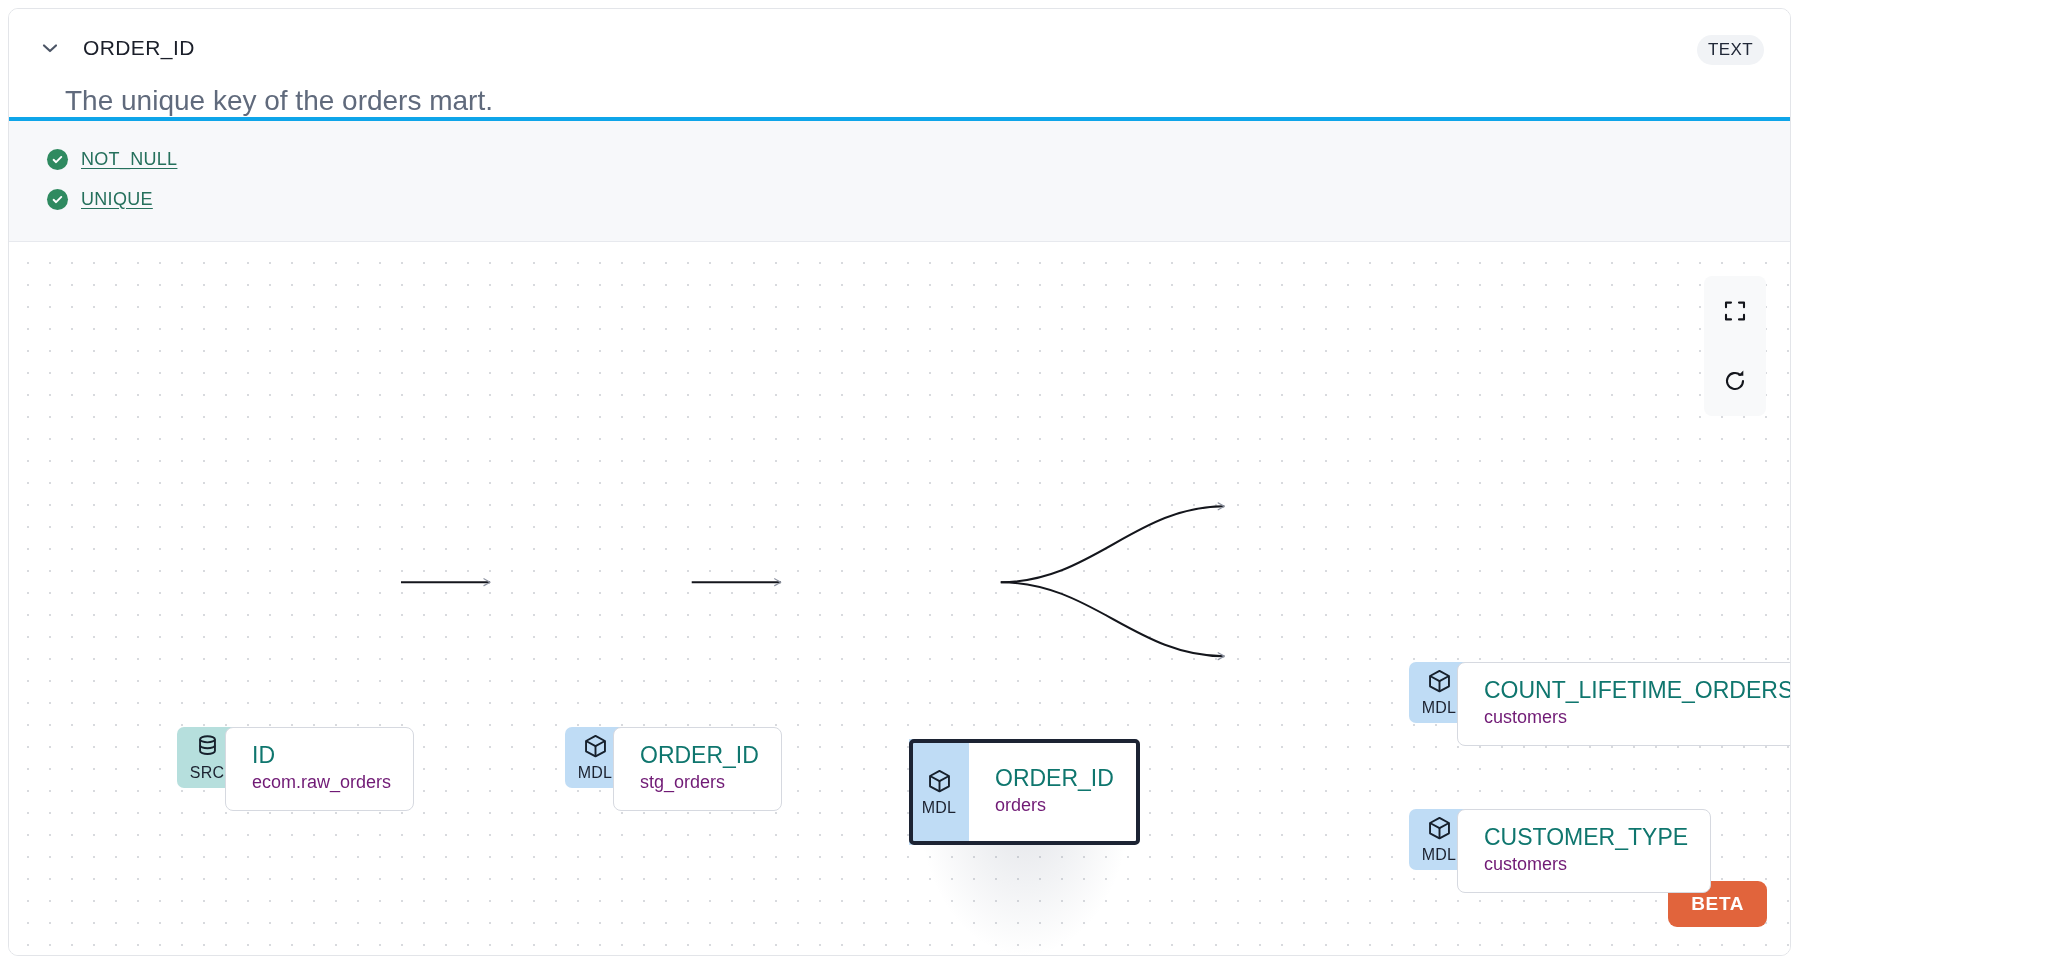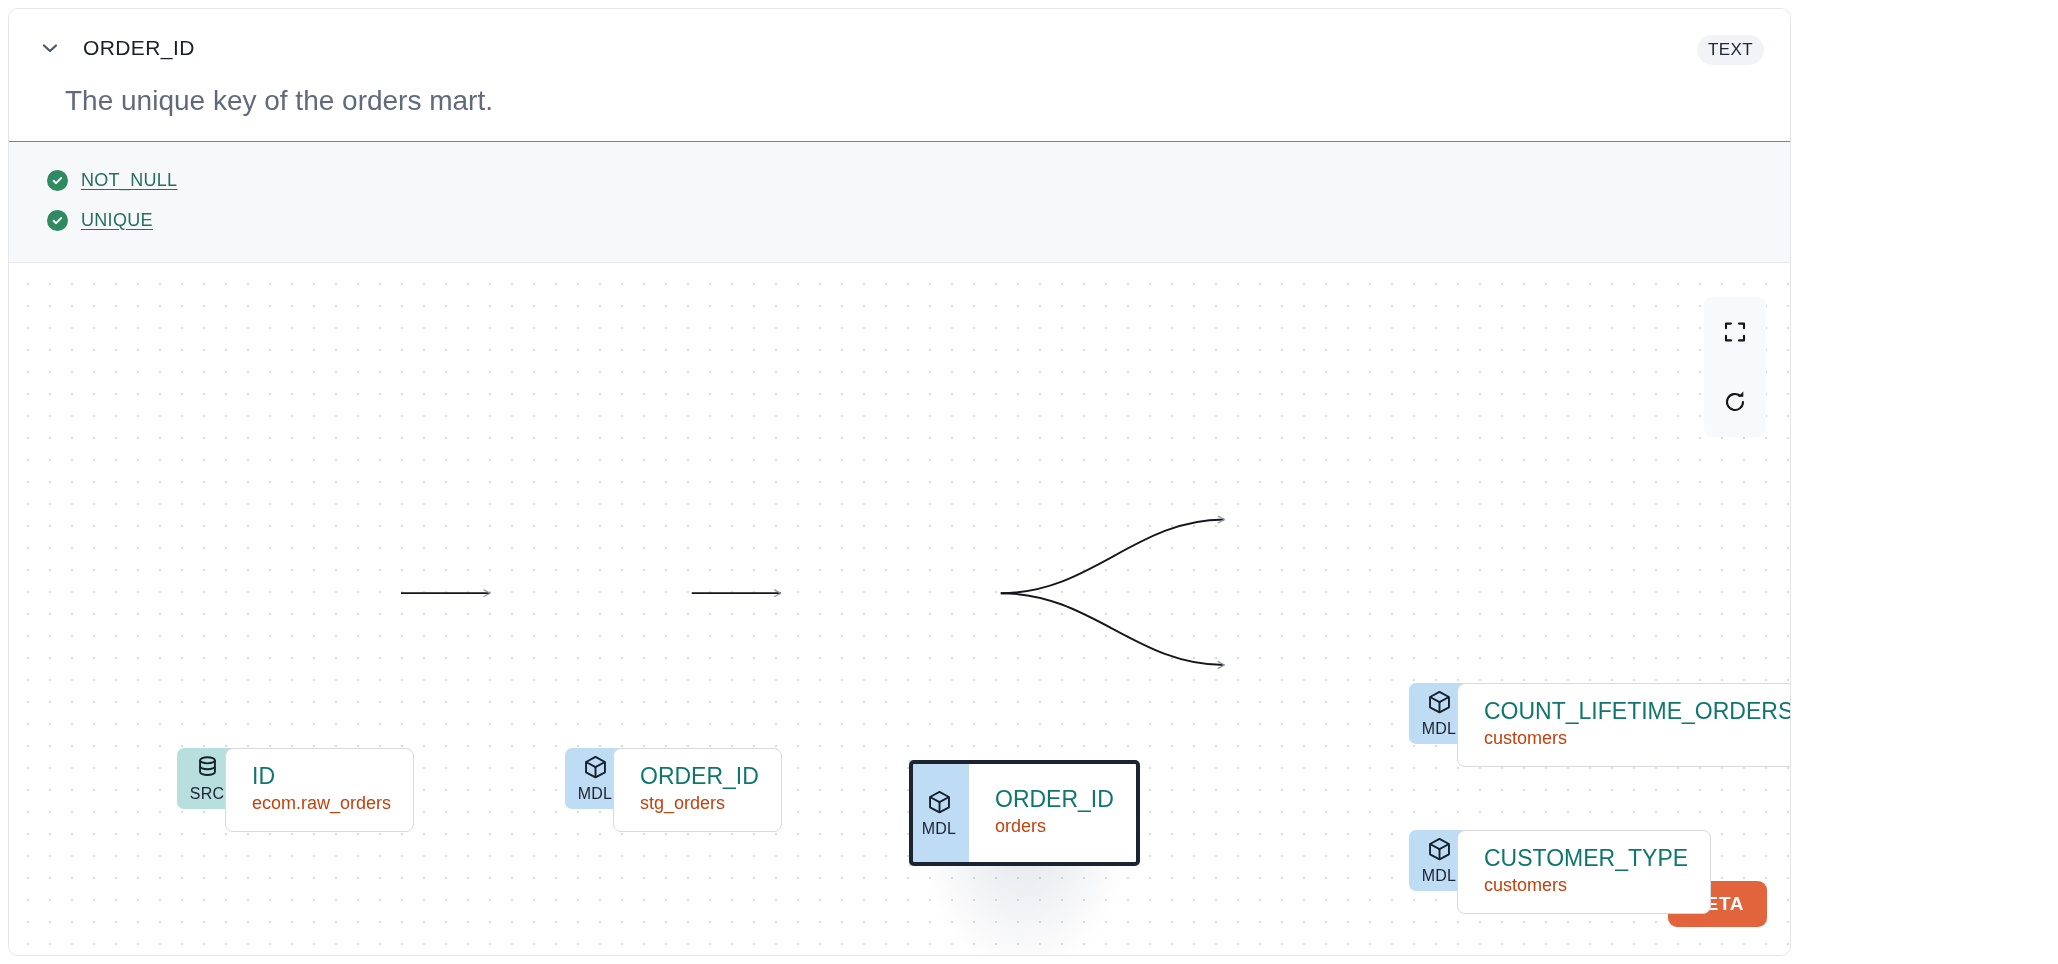--- a/index.html
+++ b/index.html
@@ -71,23 +71,22 @@
   }
   .description {
     margin: 20px 0 0 30px;
     font-size: 28px;
     color: #606a7c;
     font-weight: 400;
   }
 
   
   .tests {
-    margin-top: 24px;
     background: #f7f8fa;
-    border-top: 1px solid #0ea5e9;
+    border-top: 4px solid #0ea5e9;
     border-bottom: 1px solid #e7e9ee;
     padding: 18px 0 22px 0;
     flex: 0 0 auto;
   }
   .test-row {
     display: flex;
     align-items: center;
     gap: 13px;
     padding: 8px 0 8px 38px;
     height: 40px;
@@ -176,21 +175,21 @@
     min-height: 84px;
   }
   .node-name {
     font-size: 23px;
     color: #0f766e;
     line-height: 1.18;
     white-space: nowrap;
   }
   .node-sub {
     font-size: 18px;
-    color: #c2410c;
+    color: #701a75;
     line-height: 1.25;
     white-space: nowrap;
   }
 
   
   .node.selected .node-badge {
     border-radius: 0;
     background: #bfdcf5;
   }
   .node.selected .node-body {

